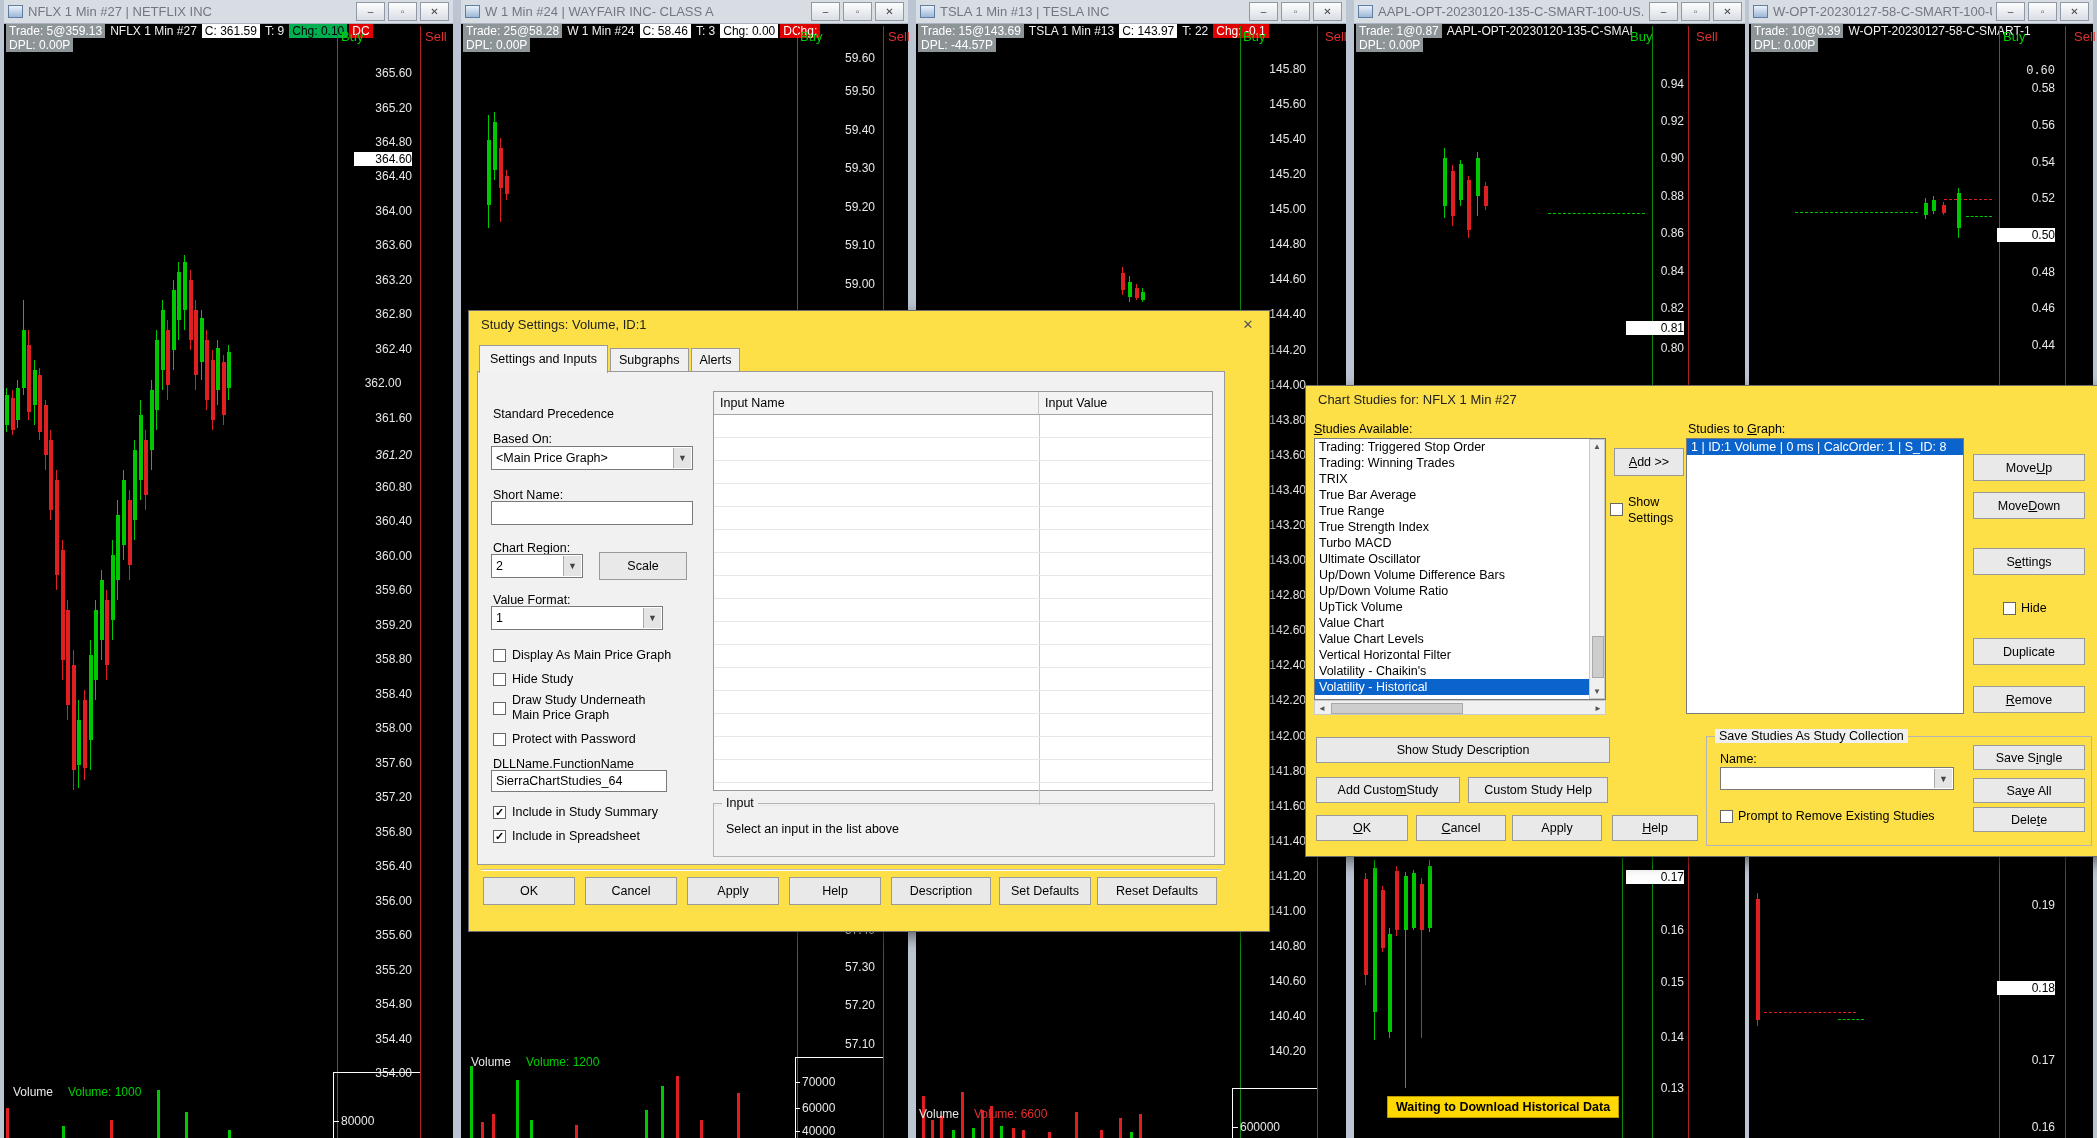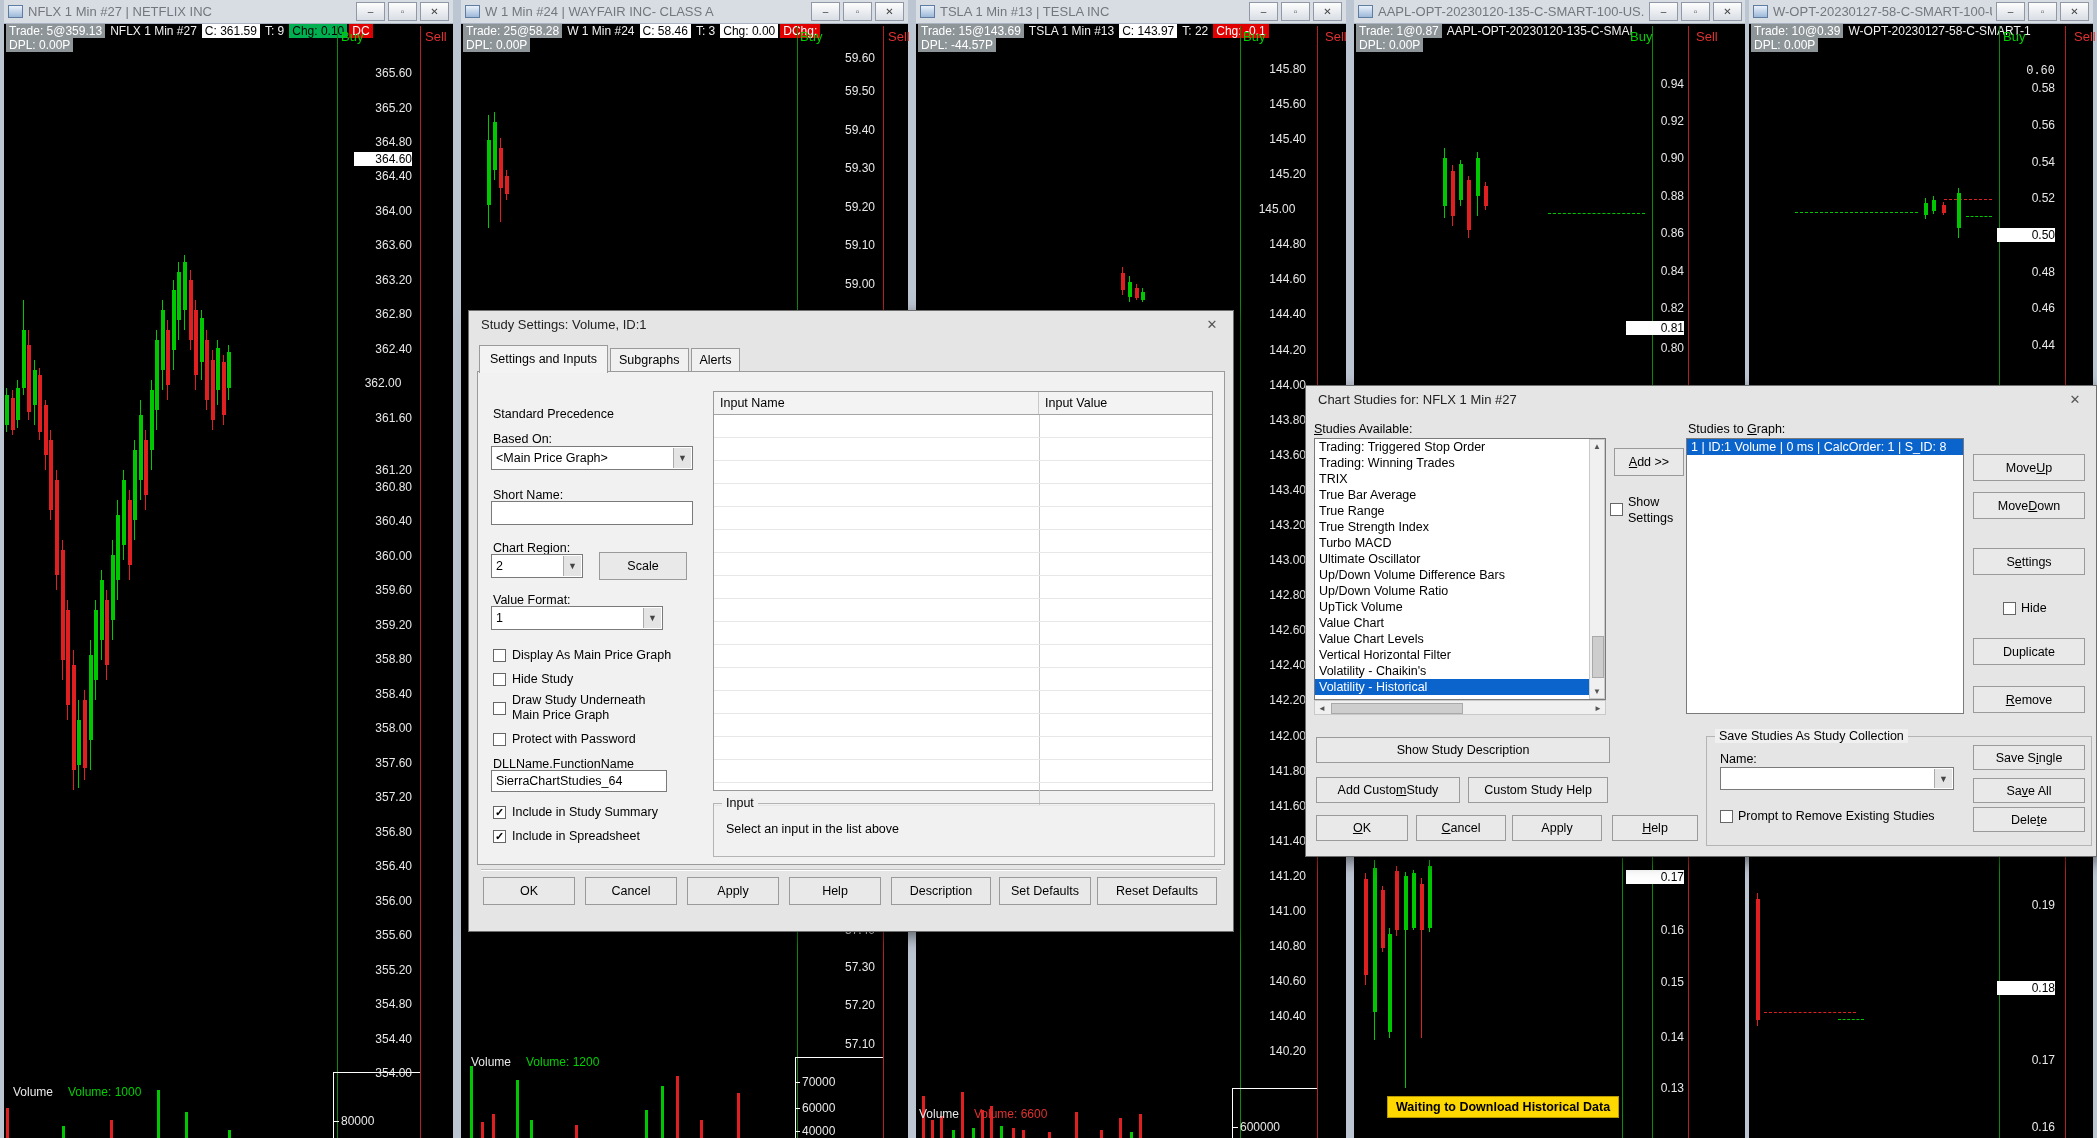--- a/index.html
+++ b/index.html
@@ -24,22 +24,22 @@
   .chip.red{background:#e00000;color:#fff;}
   
   #scene{position:absolute;left:0;top:0;width:2097px;height:1138px;z-index:3;pointer-events:none;}
   .vline,.hline,.dline,.wick,.body,.vbar,.stext,.tick{position:absolute;}
   .tick{width:58px;text-align:right;font-size:12px;color:#e8e8e8;line-height:14px;}
   .tick.hl{background:#fff;color:#000;}
   .stext{font-size:12px;line-height:13px;white-space:nowrap;}
   .badge{position:absolute;background:#ffd800;border:1px solid #b89a00;color:#000;
          font-size:12.5px;font-weight:bold;padding:3px 8px;white-space:nowrap;}
   
-  .dlg{position:absolute;background:#e5e5e5;border:1px solid #6e6e6e;box-shadow:5px 5px 14px rgba(0,0,0,.5);
-       font-size:12.5px;color:#000;z-index:5;}
+  .dlg{position:absolute;background:#fde047;border:1px solid #6e6e6e;box-shadow:5px 5px 14px rgba(0,0,0,.5);
+       font-size:12.5px;color:#000;z-index:5;padding-left:36px;}
   .dtitle{position:absolute;left:0;right:0;top:0;height:27px;line-height:27px;padding-left:12px;
           color:#222;font-size:13px;}
   .dclose{position:absolute;top:4px;right:8px;width:26px;height:20px;text-align:center;line-height:20px;
           color:#555;font-size:13px;}
   .btn{position:absolute;background:#e9e9e9;border:1px solid #9a9a9a;display:flex;align-items:center;
        justify-content:center;font-size:12.5px;color:#000;box-sizing:border-box;}
   .cb{position:absolute;width:13px;height:13px;background:#fff;border:1px solid #666;box-sizing:border-box;
       font-size:11px;line-height:11px;text-align:center;color:#000;font-weight:bold;}
   .lbl{position:absolute;white-space:nowrap;}
   .field{position:absolute;background:#fff;border:1px solid #7a7a7a;box-sizing:border-box;
@@ -181,21 +181,21 @@
       <div class="tick" style="left: 354px; top: 135px;">364.80</div>
       <div class="tick hl" style="left: 354px; top: 152px;">364.60</div>
       <div class="tick" style="left: 354px; top: 169px;">364.40</div>
       <div class="tick" style="left: 354px; top: 204px;">364.00</div>
       <div class="tick" style="left: 354px; top: 238px;">363.60</div>
       <div class="tick" style="left: 354px; top: 273px;">363.20</div>
       <div class="tick" style="left: 354px; top: 307px;">362.80</div>
       <div class="tick" style="left: 354px; top: 342px;">362.40</div>
       <div class="tick" style="left: 354px; top: 376px; text-align: center;">362.00</div>
       <div class="tick" style="left: 354px; top: 411px;">361.60</div>
-      <div class="tick" style="left: 354px; top: 463px;">361.20</div>
+      <div class="tick" style="left: 354px; top: 448px; font-style: italic;">361.20</div>
       <div class="tick" style="left: 354px; top: 480px;">360.80</div>
       <div class="tick" style="left: 354px; top: 514px;">360.40</div>
       <div class="tick" style="left: 354px; top: 549px;">360.00</div>
       <div class="tick" style="left: 354px; top: 583px;">359.60</div>
       <div class="tick" style="left: 354px; top: 618px;">359.20</div>
       <div class="tick" style="left: 354px; top: 652px;">358.80</div>
       <div class="tick" style="left: 354px; top: 687px;">358.40</div>
       <div class="tick" style="left: 354px; top: 721px;">358.00</div>
       <div class="tick" style="left: 354px; top: 756px;">357.60</div>
       <div class="tick" style="left: 354px; top: 790px;">357.20</div>
@@ -215,21 +215,21 @@
       <div class="tick" style="left: 817px; top: 238px;">59.10</div>
       <div class="tick" style="left: 817px; top: 277px;">59.00</div>
       <div class="tick" style="left: 817px; top: 923px;">57.40</div>
       <div class="tick" style="left: 817px; top: 960px;">57.30</div>
       <div class="tick" style="left: 817px; top: 998px;">57.20</div>
       <div class="tick" style="left: 817px; top: 1037px;">57.10</div>
       <div class="tick" style="left: 1248px; top: 62px;">145.80</div>
       <div class="tick" style="left: 1248px; top: 97px;">145.60</div>
       <div class="tick" style="left: 1248px; top: 132px;">145.40</div>
       <div class="tick" style="left: 1248px; top: 167px;">145.20</div>
-      <div class="tick" style="left: 1248px; top: 202px; text-align: center;">145.00</div>
+      <div class="tick" style="left: 1248px; top: 202px;">145.00</div>
       <div class="tick" style="left: 1248px; top: 237px;">144.80</div>
       <div class="tick" style="left: 1248px; top: 272px;">144.60</div>
       <div class="tick" style="left: 1248px; top: 307px;">144.40</div>
       <div class="tick" style="left: 1248px; top: 343px;">144.20</div>
       <div class="tick" style="left: 1248px; top: 378px;">144.00</div>
       <div class="tick" style="left: 1248px; top: 413px;">143.80</div>
       <div class="tick" style="left: 1248px; top: 448px;">143.60</div>
       <div class="tick" style="left: 1248px; top: 483px;">143.40</div>
       <div class="tick" style="left: 1248px; top: 518px;">143.20</div>
       <div class="tick" style="left: 1248px; top: 553px;">143.00</div>

